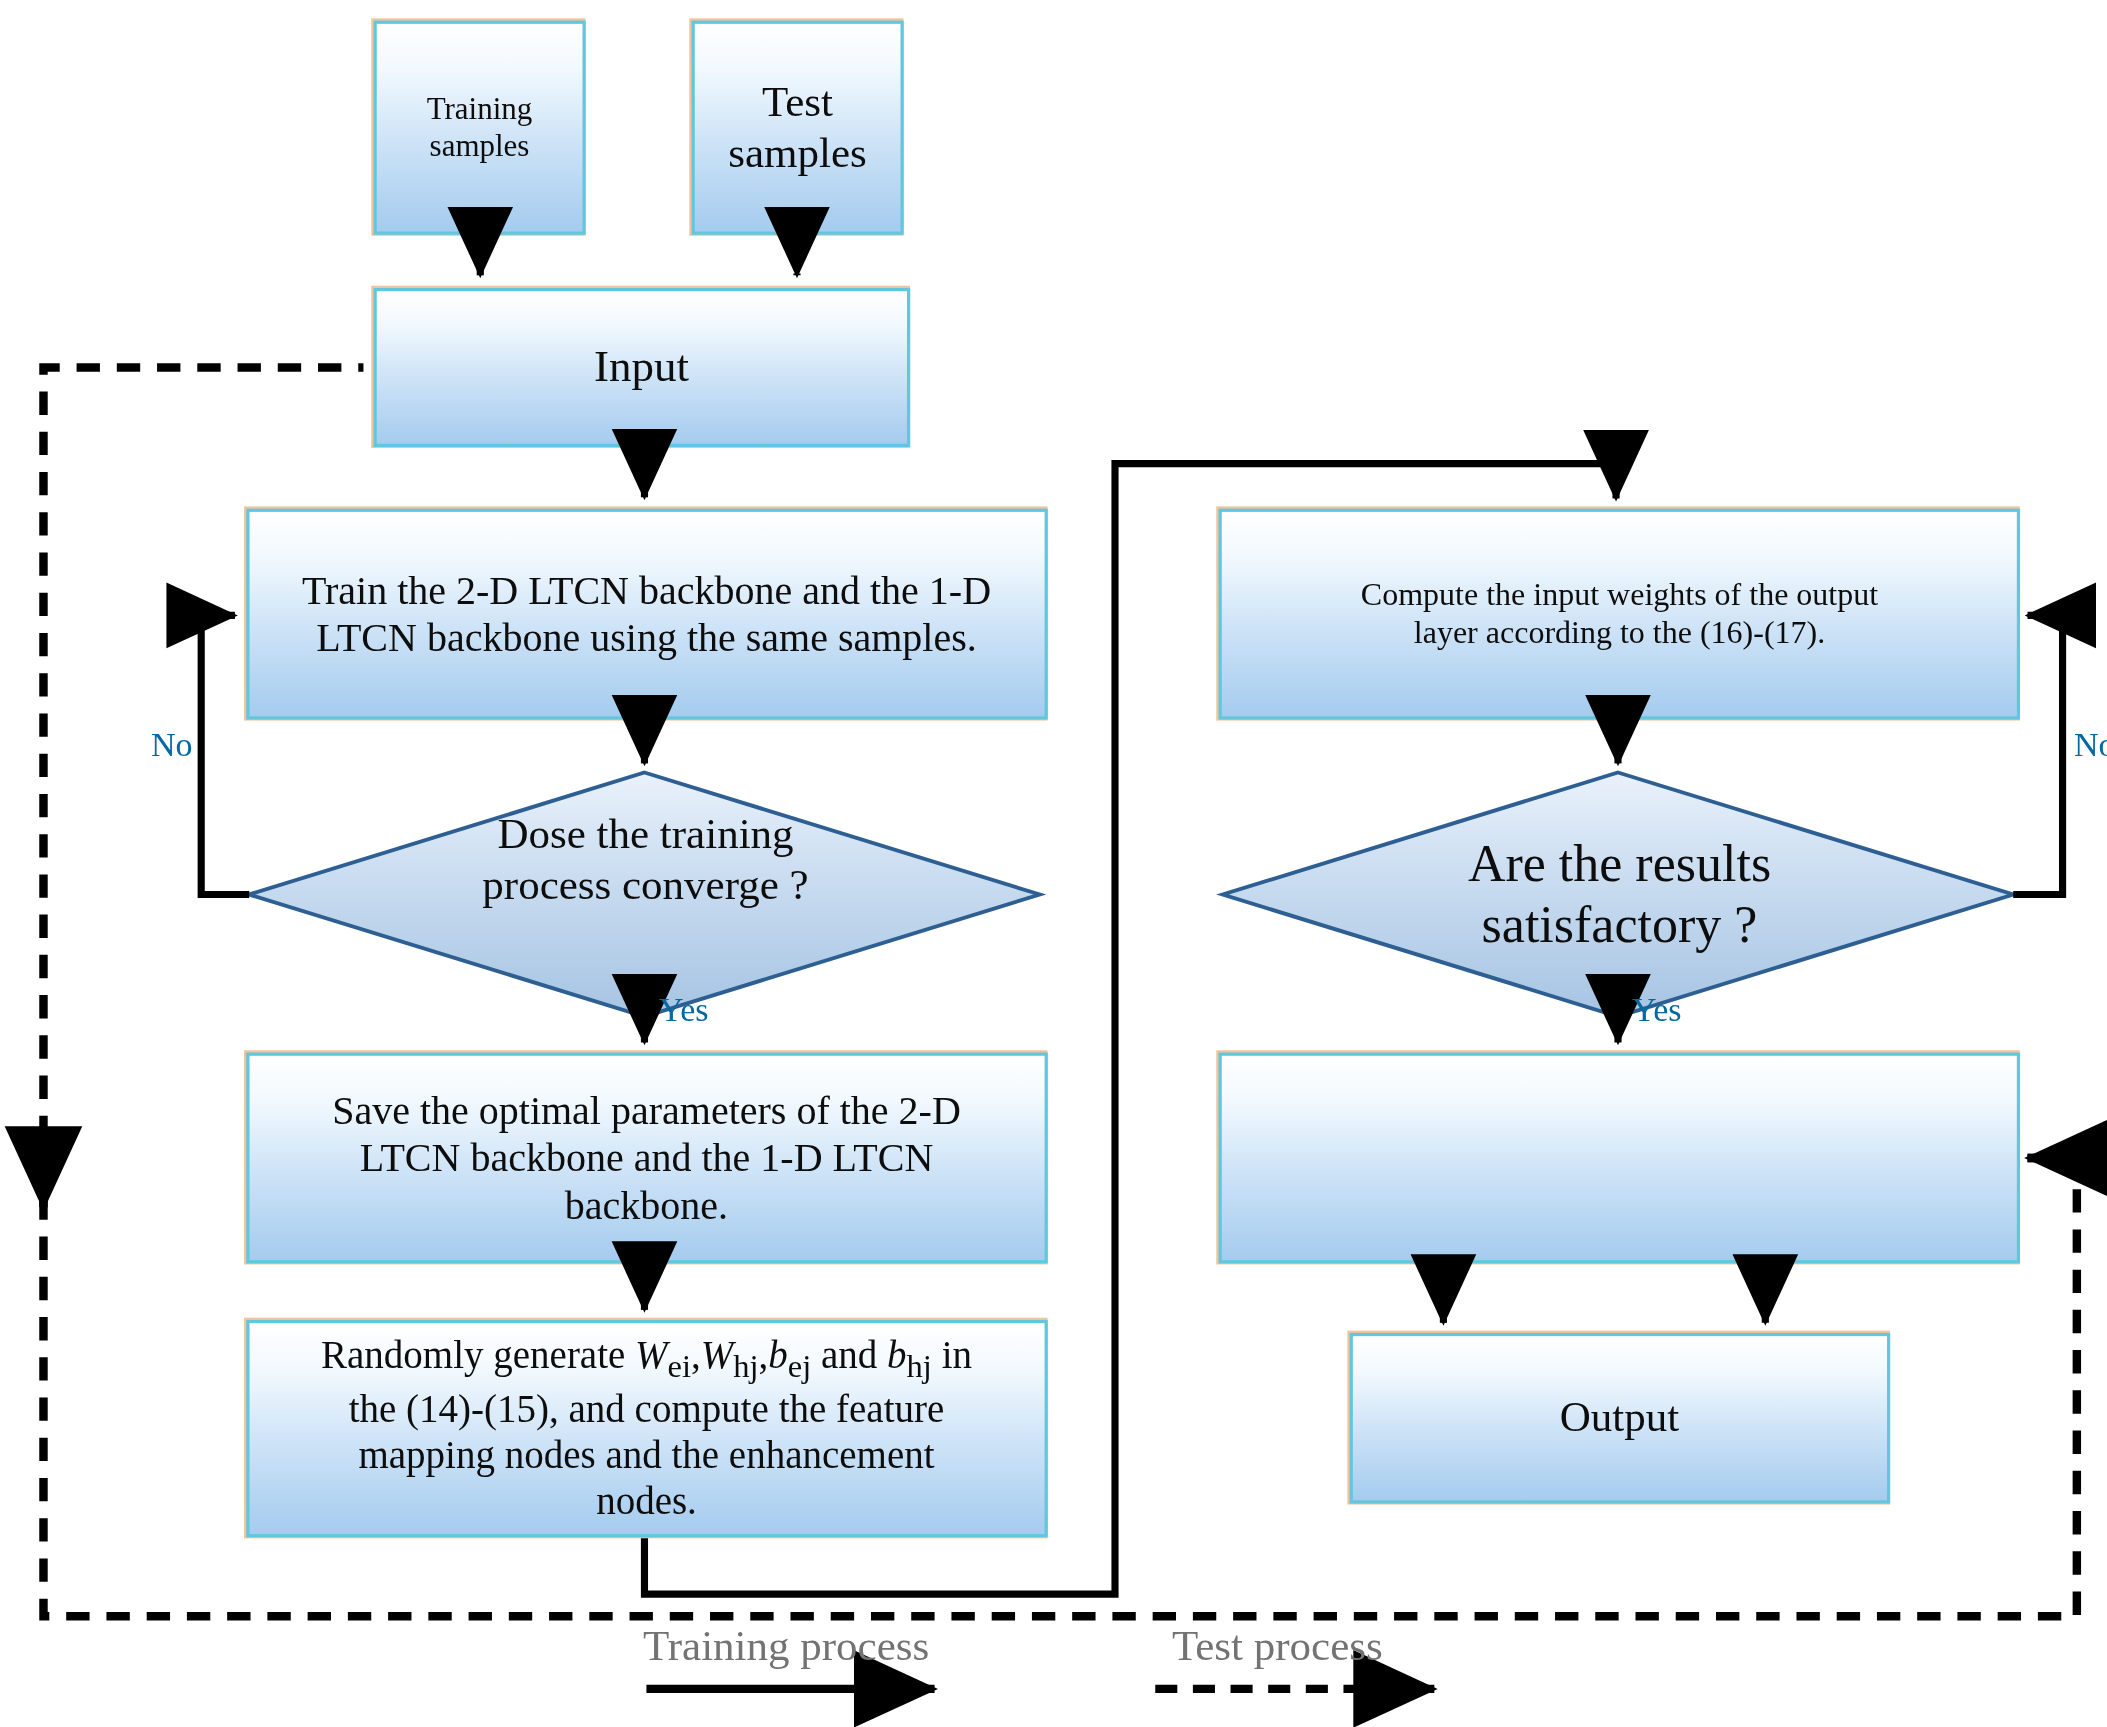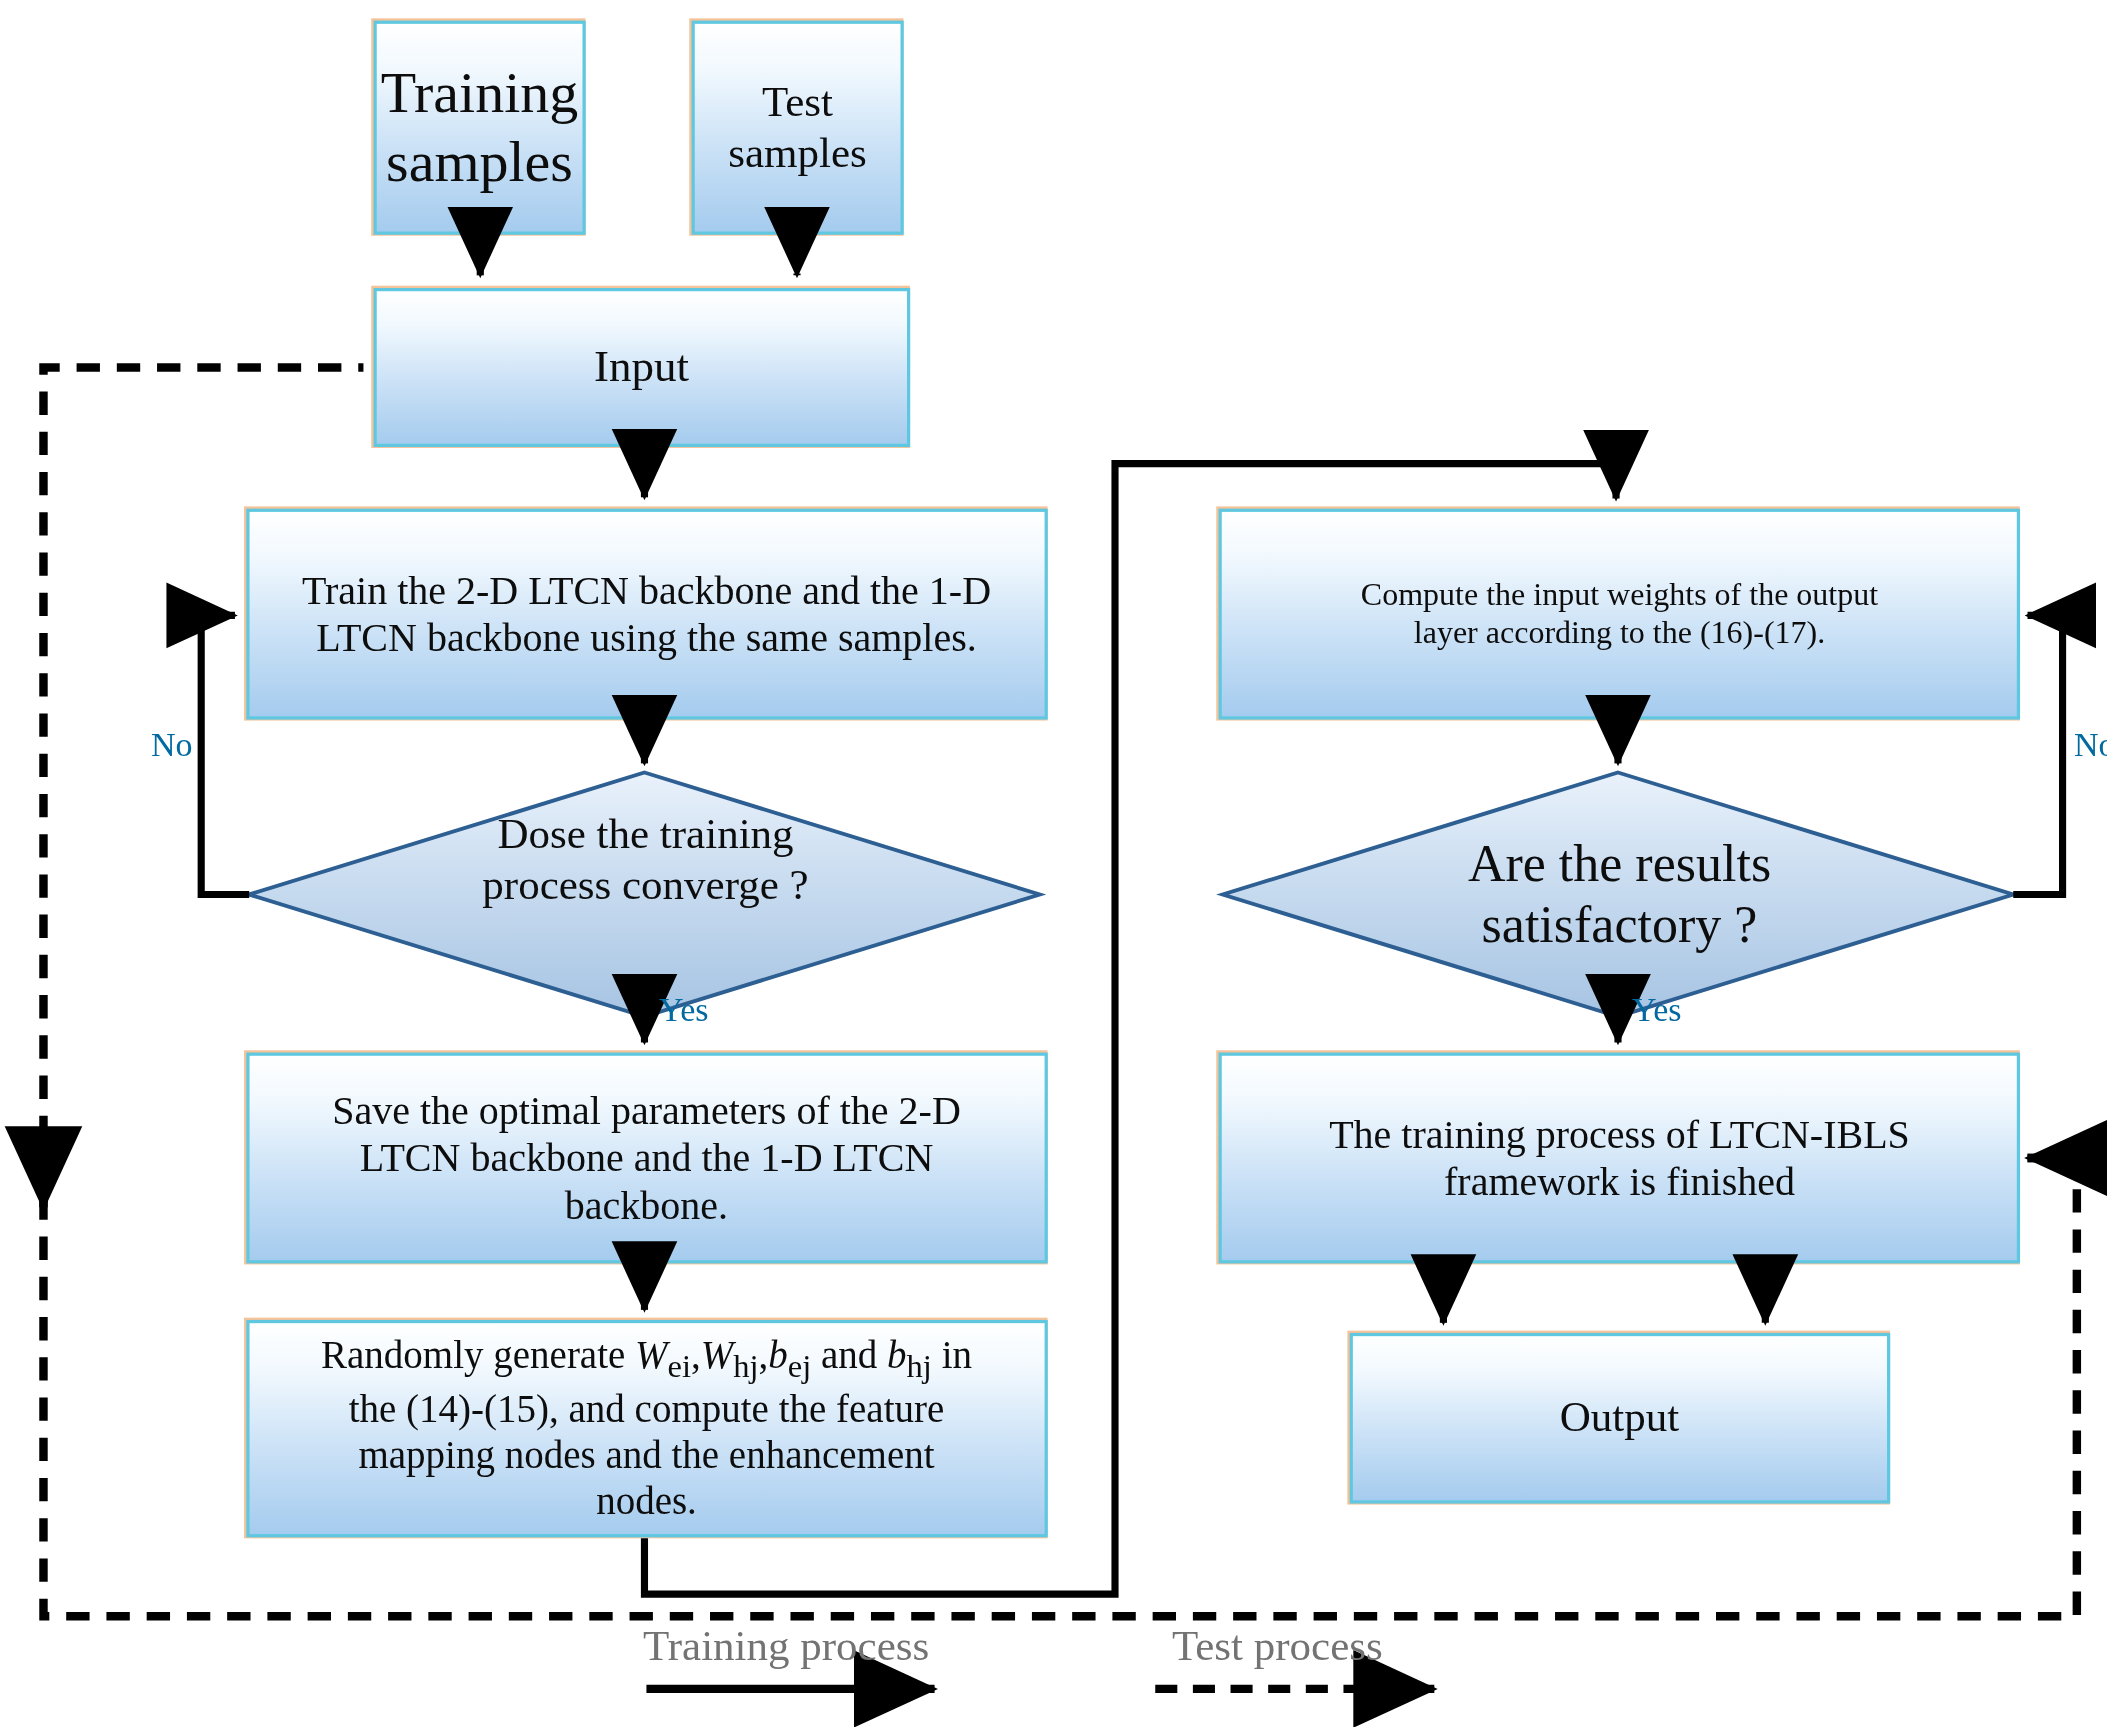--- a/index.html
+++ b/index.html
@@ -150,21 +150,21 @@
     </g>
 
     <g>
       <line x1="996" y1="2602" x2="1440" y2="2602" stroke="#000" stroke-width="13" marker-end="url(#arrS)"></line>
     </g>
     <g>
       <line x1="1780" y1="2602" x2="2210" y2="2602" stroke="#000" stroke-width="13" stroke-dasharray="34 24" marker-end="url(#arrD)"></line>
     </g>
   </svg>
 
-  <div class="nodeText" style="left:375px;top:22px;width:209px;height:211px;font-size:58px;">Training
+  <div class="nodeText" style="left:375px;top:22px;width:209px;height:211px;font-size:31px;">Training
 samples</div>
 
   <div class="nodeText" style="left:693px;top:22px;width:209px;height:211px;font-size:43px;">Test
 samples</div>
 
   <div class="nodeText" style="left:375px;top:289px;width:533px;height:156px;font-size:45px;">Input</div>
 
   <div class="nodeText" style="left:254px;top:510px;width:785px;height:208px;font-size:40px;">Train the 2-D LTCN backbone and the 1-D
 LTCN backbone using the same samples.</div>
 
@@ -178,22 +178,20 @@
   <div class="nodeText" style="left:254px;top:1321px;width:785px;height:214px;font-size:39px;">
     <div id="randomly-generate-text">Randomly generate <i>W</i><sub>ei</sub>,<i>W</i><sub>hj</sub>,<i>b</i><sub>ej</sub> and <i>b</i><sub>hj</sub> in<br>the (14)-(15), and compute the feature<br>mapping nodes and the enhancement<br>nodes.</div>
   </div>
 
   <div class="nodeText" style="left:1227px;top:510px;width:785px;height:208px;font-size:32px;">Compute the input weights of the output
 layer according to the (16)-(17).</div>
 
   <div class="nodeText" style="left:1363px;top:816px;width:513px;height:156px;font-size:52px;">Are the results
 satisfactory ?</div>
 
-  <div class="nodeText" style="left:1227px;top:1054px;width:785px;height:208px;font-size:40px;">The training process of LTCN-IBLS
-framework is finished</div>
 
   <div class="nodeText" style="left:1351px;top:1334px;width:537px;height:167px;font-size:43px;">Output</div>
 
   <div class="edgeLabel" style="left:151px;top:728px;">No</div>
 
   <div class="edgeLabel" style="left:659px;top:993px;">Yes</div>
 
   <div class="edgeLabel" style="left:2074px;top:728px;">No</div>
 
   <div class="edgeLabel" style="left:1632px;top:993px;">Yes</div>

